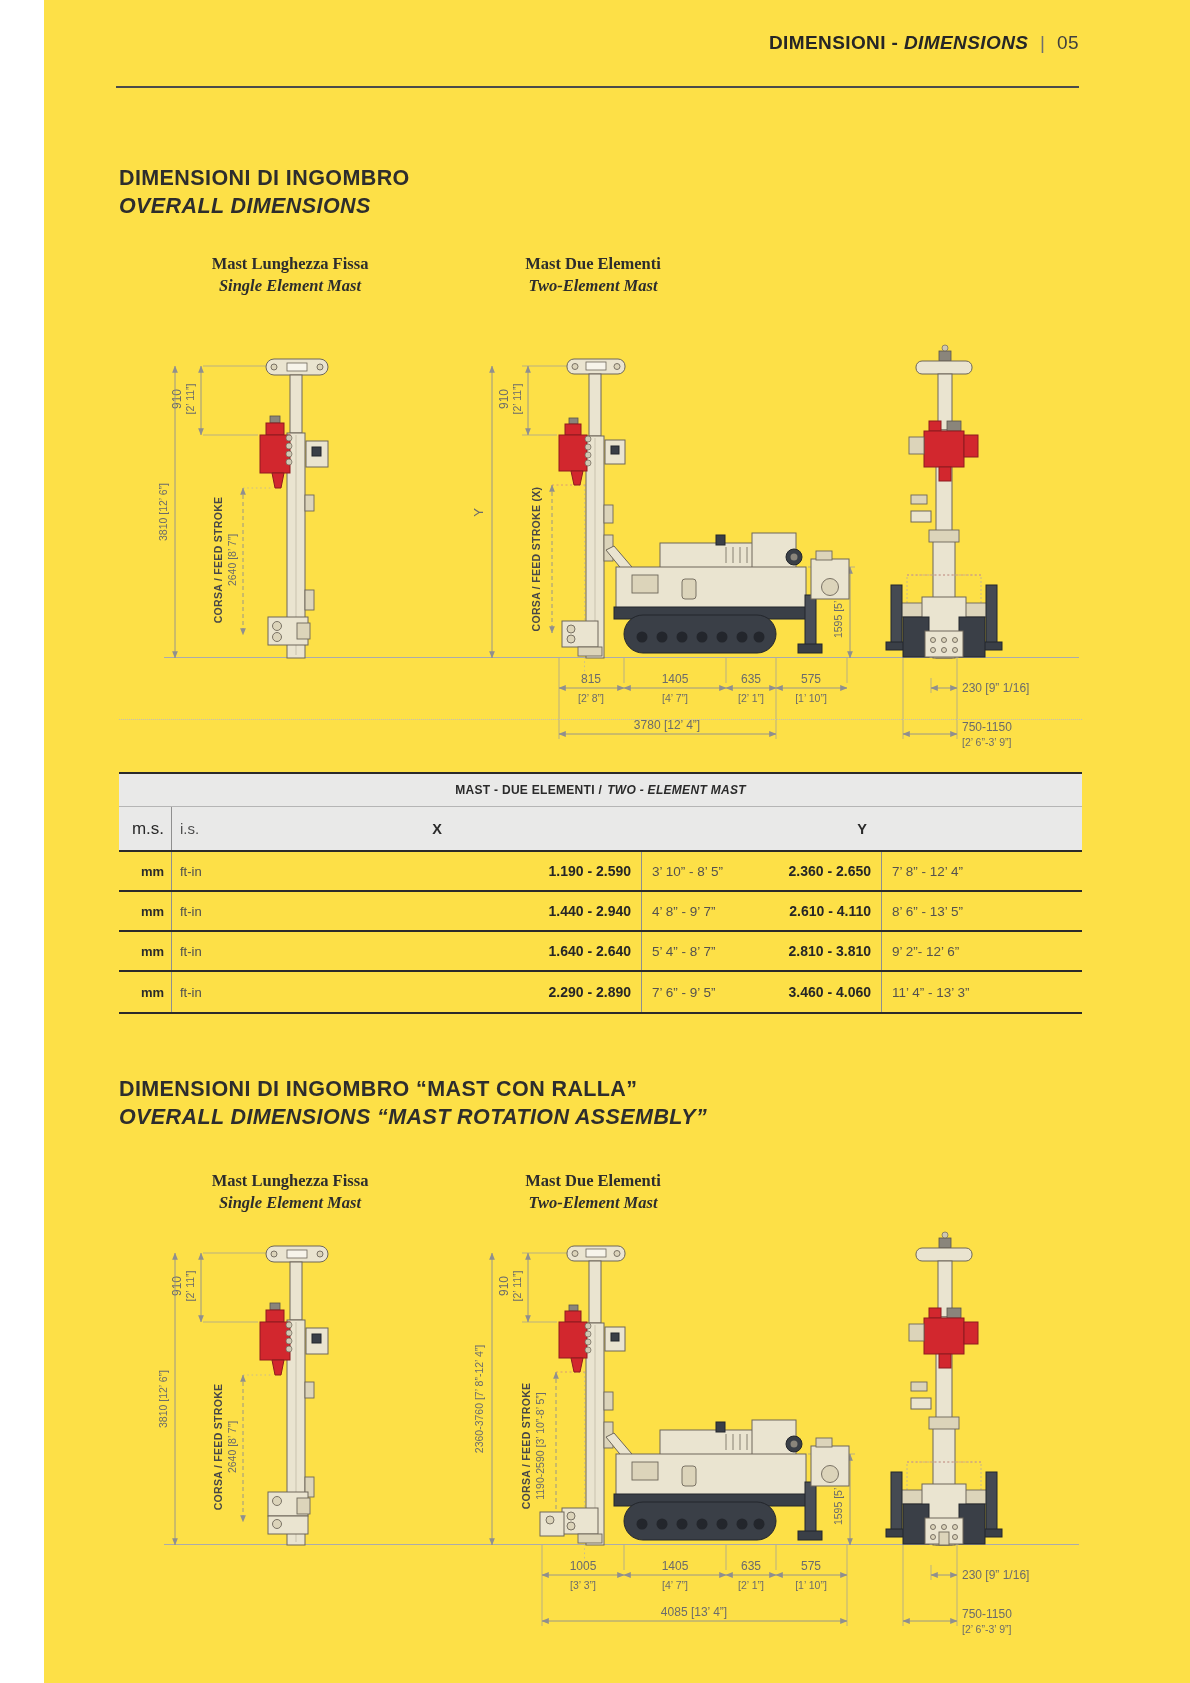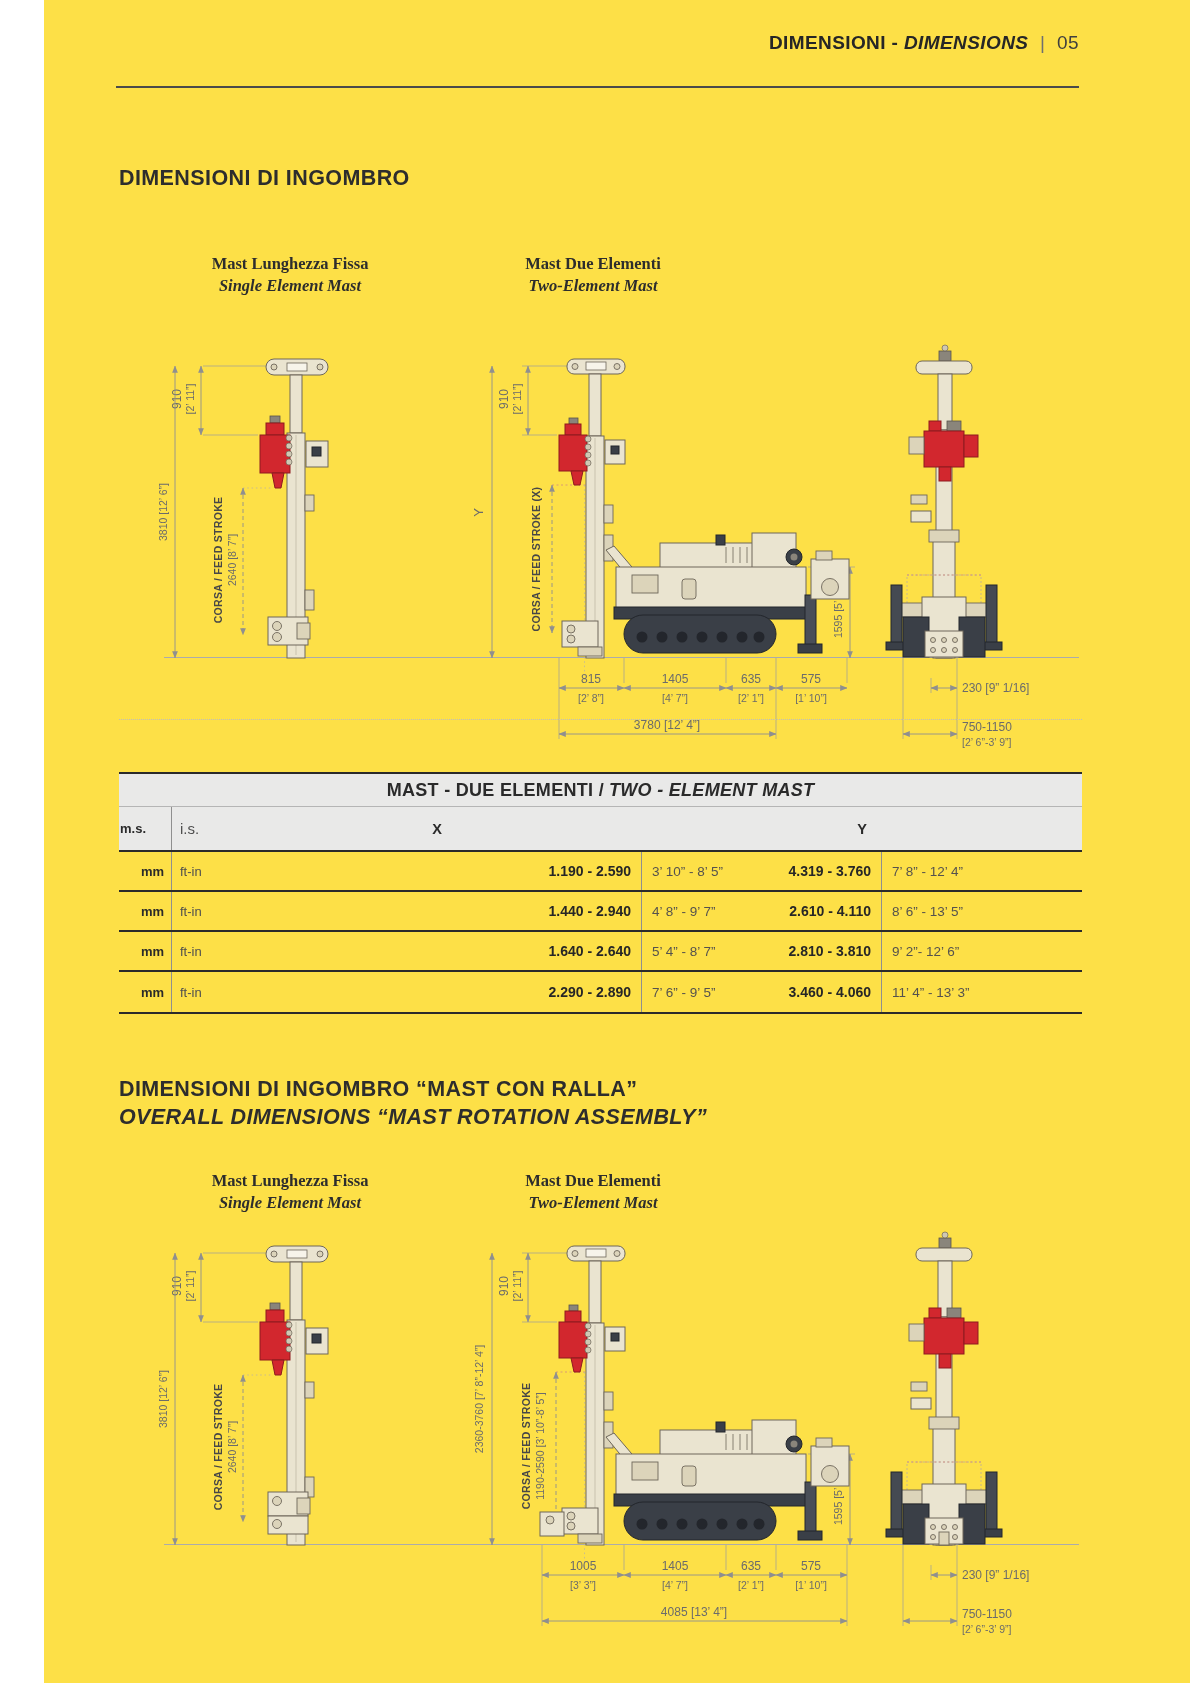--- a/index.html
+++ b/index.html
@@ -41,25 +41,25 @@
   .cream { fill:#EAE4D0; stroke:#6E675A; stroke-width:1; }
   .cream2{ fill:#DCD4BA; stroke:#6E675A; stroke-width:0.9; }
   .dark  { fill:#3A3F47; stroke:#23262C; stroke-width:1; }
   .dark2 { fill:#23262C; stroke:none; }
   .red   { fill:#D2272E; stroke:#8E1B1F; stroke-width:1; }
   .gray  { fill:#8a857b; stroke:#57534b; stroke-width:0.8; }
   .white { fill:#f7f4ea; stroke:#6E675A; stroke-width:0.8; }
 
   
   .tbl { position:absolute; left:75px; width:963px; border-top:2px solid #2a2a2a; border-bottom:2px solid #2a2a2a; }
-  .tbl-band { height:33px; background:#e9e9e8; border-bottom:1px solid #b5b5b5; display:flex; align-items:center; justify-content:center; font-size:18px; letter-spacing:.3px; }
+  .tbl-band { height:33px; background:#e9e9e8; border-bottom:1px solid #b5b5b5; display:flex; align-items:center; justify-content:center; font-size:12px; letter-spacing:.3px; }
   .tbl-band .b  { font-weight:700; color:#2a2a2a; padding-right:5px; }
   .tbl-band .bi { font-weight:700; font-style:italic; color:#2a2a2a; }
   .tbl-sub { height:45px; background:#e9e9e8; border-bottom:2px solid #2a2a2a; display:grid; grid-template-columns:53px 60px 410px 440px; align-items:center; }
-  .tbl-sub .ms { text-align:right; padding-right:25px; font-weight:700; font-size:13px; color:#2a2a2a; border-right:1px solid #8f8f8f; height:100%; display:flex; align-items:center; justify-content:flex-end; }
+  .tbl-sub .ms { text-align:right; padding-right:7px; font-weight:400; font-size:17px; color:#2a2a2a; border-right:1px solid #8f8f8f; height:100%; display:flex; align-items:center; justify-content:flex-end; }
   .tbl-sub .is { padding-left:8px; font-size:15px; color:#4f4f4f; }
   .tbl-sub .x, .tbl-sub .y { text-align:center; font-weight:700; font-size:14.5px; color:#2a2a2a; }
   .tbl-row { height:40px; display:grid; grid-template-columns:53px 60px 410px 120px 120px 200px; align-items:center; font-size:13px; border-bottom:2px solid #2a2a2a; }
   .tbl-row:last-child { border-bottom:none; }
   .tbl-row .ms { text-align:right; padding-right:7px; font-weight:700; color:#2a2a2a; border-right:1px solid #8f8f8f; height:100%; display:flex; align-items:center; justify-content:flex-end; }
   .tbl-row .is { padding-left:8px; color:#4f4f4f; }
   .tbl-row .xmm, .tbl-row .ymm { text-align:right; padding-right:10px; font-weight:700; font-size:14px; color:#262626; border-right:1px solid #8f8f8f; height:100%; display:flex; align-items:center; justify-content:flex-end; }
   .tbl-row .xft, .tbl-row .yft { padding-left:10px; color:#55524e; font-size:13.5px; }
 </style>
 </head>
@@ -78,20 +78,21 @@
   <div class="hdr">
     <span class="b">DIMENSIONI -</span>
     <span class="bi">DIMENSIONS</span>
     <span class="sep">|</span>
     <span class="pg">05</span>
   </div>
   <div class="rule"></div>
 
   <div class="sec-title" style="top:164px">
     <span class="l1">DIMENSIONI DI INGOMBRO</span>
+    <span class="l2">OVERALL DIMENSIONS</span>
   </div>
 
   <div class="diag-label" style="left:116px; top:253px">
     <span class="l1">Mast Lunghezza Fissa</span>
     <span class="l2">Single Element Mast</span>
   </div>
   <div class="diag-label" style="left:419px; top:253px">
     <span class="l1">Mast Due Elementi</span>
     <span class="l2">Two-Element Mast</span>
   </div>
@@ -303,21 +304,21 @@
       <div class="ms">m.s.</div>
       <div class="is">i.s.</div>
       <div class="x">X</div>
       <div class="y">Y</div>
     </div>
     <div class="tbl-row">
       <div class="ms">mm</div>
       <div class="is">ft-in</div>
       <div class="xmm">1.190 - 2.590</div>
       <div class="xft">3’ 10” - 8’ 5”</div>
-      <div class="ymm">4.319 - 3.760</div>
+      <div class="ymm">2.360 - 2.650</div>
       <div class="yft">7’ 8” - 12’ 4”</div>
     </div>
     <div class="tbl-row">
       <div class="ms">mm</div>
       <div class="is">ft-in</div>
       <div class="xmm">1.440 - 2.940</div>
       <div class="xft">4’ 8” - 9’ 7”</div>
       <div class="ymm">2.610 - 4.110</div>
       <div class="yft">8’ 6” - 13’ 5”</div>
     </div>

